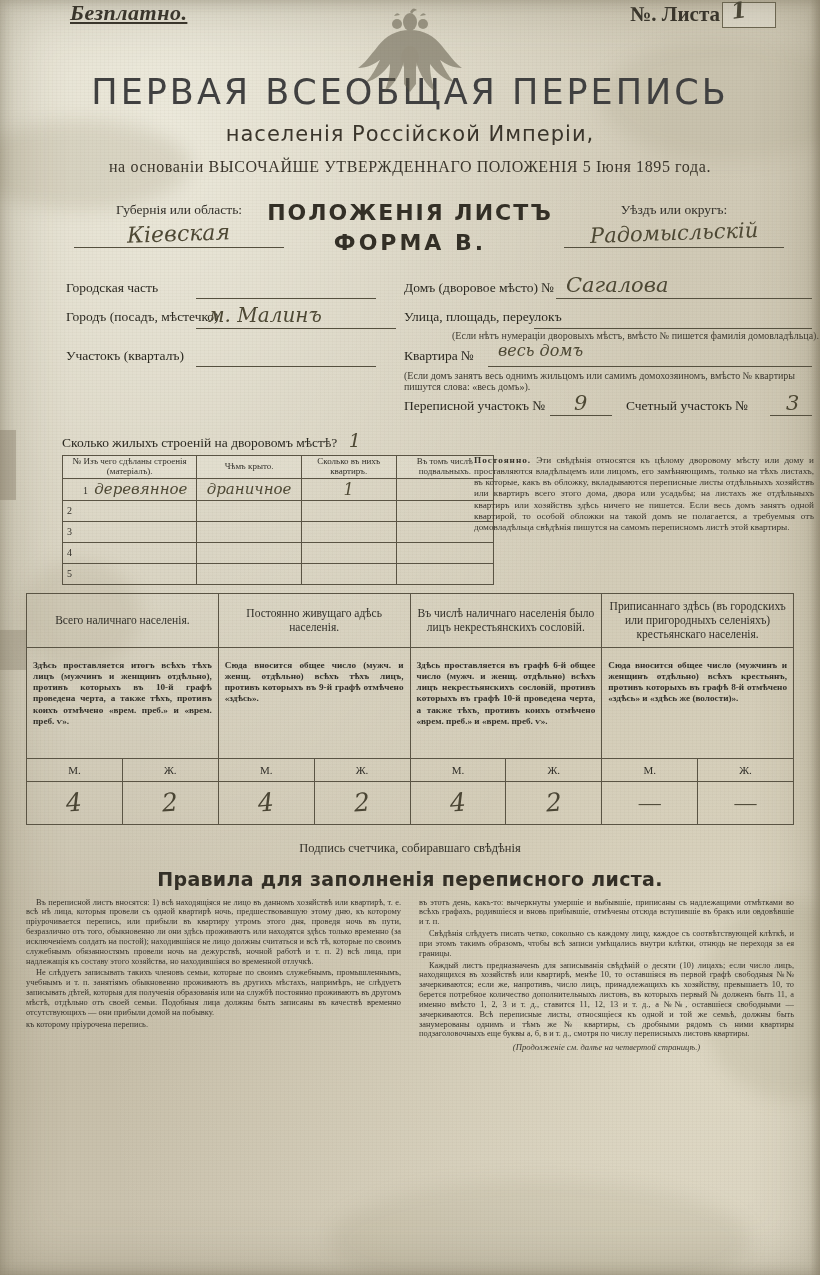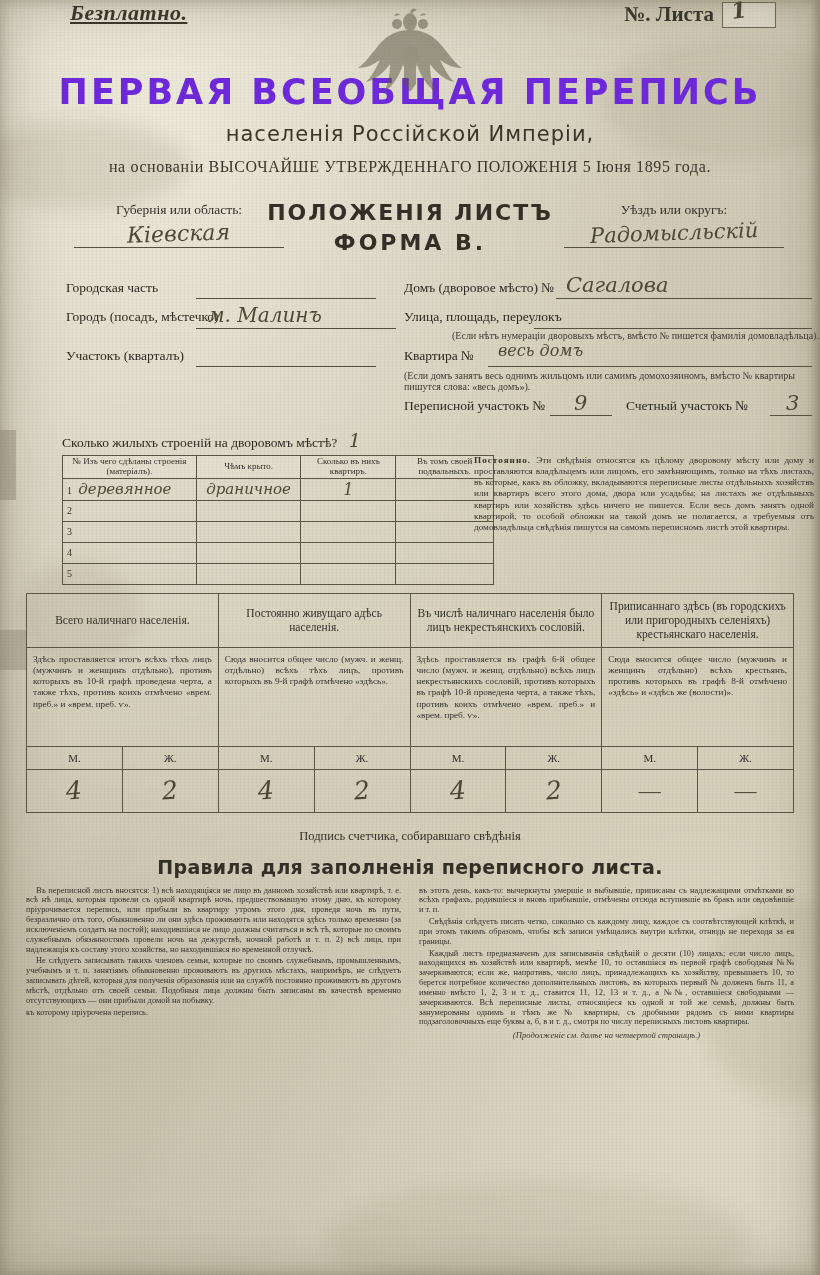--- a/index.html
+++ b/index.html
@@ -38,42 +38,42 @@
   .free{
     position:absolute;left:44px;top:0;
     font-family:"Liberation Serif",serif;
     font-style:italic;font-weight:bold;font-size:22px;
     letter-spacing:.5px;color:#3a362c;
     text-decoration:underline;
   }
   .listno{
     position:absolute;right:18px;top:2px;
     font-size:21px;font-weight:bold;color:#3a362c;
-    display:flex;align-items:flex-start;gap:8px;
+    display:flex;align-items:flex-start;gap:2px;
   }
   .listno .box{
     display:inline-block;width:52px;height:24px;
     border:1px solid #6b6550;background:rgba(255,255,250,.25);
     position:relative;
   }
   .listno .hand{
     position:absolute;left:8px;top:-6px;
     font-family:"DejaVu Serif",serif;font-style:italic;
     font-size:22px;color:#4a4636;transform:rotate(-8deg);
   }
   .crest{
     position:absolute;left:50%;top:6px;transform:translateX(-50%);
     width:120px;height:92px;opacity:.62;
   }
 
   h1.main{
     text-align:center;margin:22px 0 0 0;
     font-family:"DejaVu Sans",sans-serif;
-    font-weight:bold;font-size:35px;letter-spacing:3px;
-    color:#6d28d9;
+    font-weight:normal;font-size:35px;letter-spacing:3px;
+    color:#404040;
   }
   .sub1{
     text-align:center;margin-top:10px;
     font-family:"DejaVu Sans",sans-serif;
     font-size:21px;letter-spacing:1px;color:#3a352b;
   }
   .sub2{
     text-align:center;margin-top:12px;
     font-family:"Liberation Serif",serif;
     font-size:16px;letter-spacing:.6px;color:#3a352b;
@@ -114,21 +114,21 @@
     position:absolute;left:448px;top:0;width:340px;
     font-size:9.2px;line-height:1.23;text-align:justify;color:#35322a;
   }
   .primech b{font-weight:bold;letter-spacing:1px;}
 
   
   .cnt-title{text-align:center;margin-top:14px;font-size:14px;letter-spacing:.4px;}
   table.t2{border-collapse:collapse;width:100%;margin-top:8px;font-size:9.2px;}
   table.t2 th,table.t2 td{border:1px solid #5a5444;color:#32302a;}
   table.t2 th.head{text-align:center;font-weight:normal;font-size:11.5px;line-height:1.25;padding:5px 6px;}
-  table.t2 td.desc{padding:6px 6px;text-align:justify;line-height:1.22;vertical-align:top;height:86px;}
+  table.t2 td.desc{padding:12px 6px;text-align:justify;line-height:1.22;vertical-align:top;height:86px;font-weight:bold;}
   table.t2 th.mz{text-align:center;font-size:11px;font-weight:normal;height:20px;}
   table.t2 td.val{height:40px;text-align:center;vertical-align:middle;}
   .valhand{font-family:"DejaVu Serif",serif;font-style:italic;font-size:25px;color:#4a4534;display:inline-block;transform:rotate(-4deg);}
   .dash{font-size:22px;color:#4a4534;}
 
   .signline{text-align:center;margin-top:16px;font-size:12.5px;color:#35322a;}
   h2.rules{
     text-align:center;margin:12px 0 8px 0;
     font-family:"DejaVu Sans",sans-serif;
     font-size:19px;color:#332f26;font-weight:bold;letter-spacing:.3px;
@@ -251,26 +251,26 @@
     <span class="hand" style="font-size:19px;margin-left:8px;">1</span>
   </div>
 
   <div class="tblwrap">
     <table class="t1" style="margin-left:36px;">
       <thead>
         <tr>
           <th style="width:130px;">№ Изъ чего сдѣланы строенія (матеріалъ).</th>
           <th style="width:100px;">Чѣмъ крыто.</th>
           <th style="width:92px;">Сколько въ нихъ квартиръ.</th>
-          <th style="width:94px;">Въ томъ своей подвальныхъ.</th>
+          <th style="width:94px;">Въ томъ числѣ подвальныхъ.</th>
         </tr>
       </thead>
       <tbody>
         <tr>
-          <td style="text-align:left;padding-left:4px;"><span style="font-size:10px;">1</span>
+          <td style="text-align:left;padding-left:20px;"><span style="font-size:10px;">1</span>
             <span class="hand" style="font-size:15px;margin-left:4px;">деревянное</span></td>
           <td><span class="hand" style="font-size:15px;">драничное</span></td>
           <td><span class="hand" style="font-size:16px;">1</span></td>
           <td><span></span></td>
         </tr>
         <tr>
           <td style="text-align:left;padding-left:4px;"><span style="font-size:10px;">2</span></td>
           <td></td>
           <td></td>
           <td></td>

